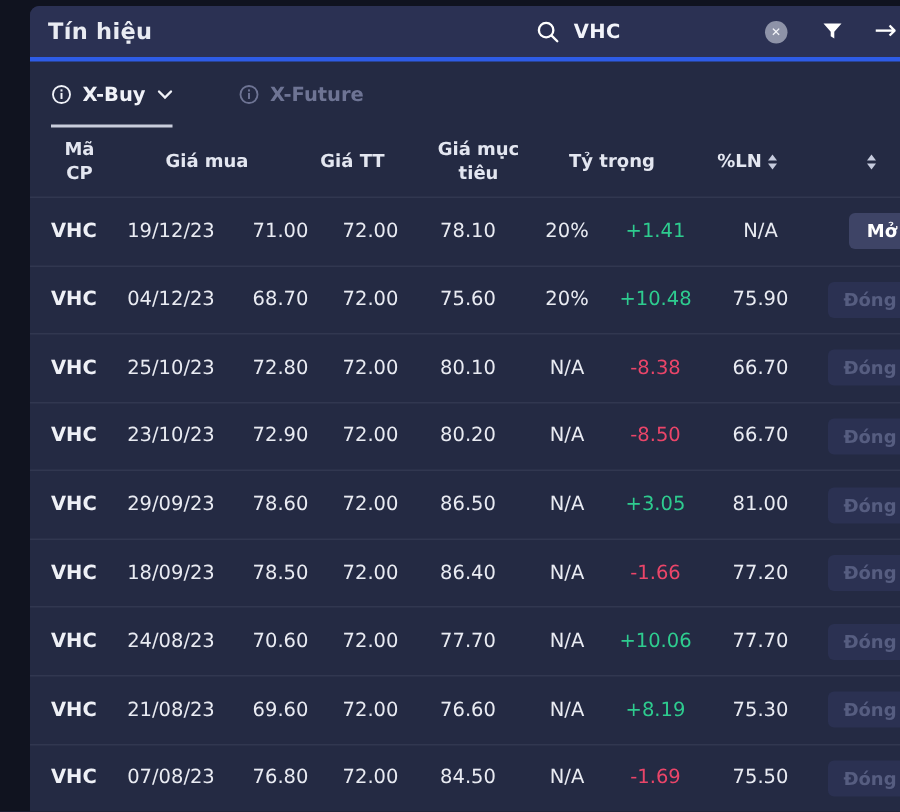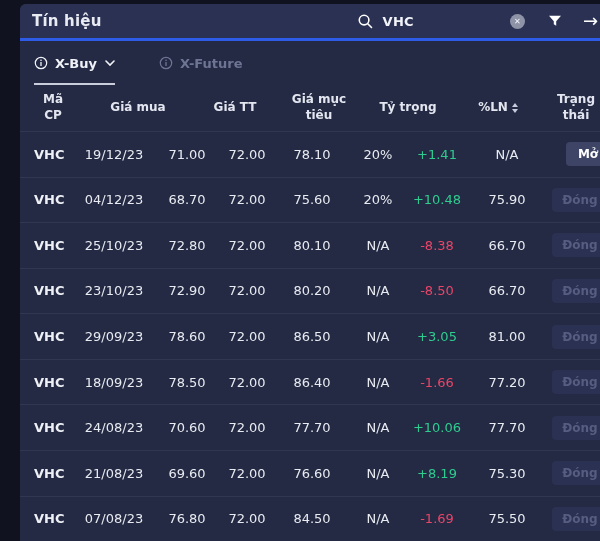--- a/index.html
+++ b/index.html
@@ -155,21 +155,20 @@
         <span>Tỷ trọng</span>
       </div>
       <div class="th">
         <span>%LN</span>
         <span class="sort">
           <i class="tri up"></i>
           <i class="tri down"></i>
         </span>
       </div>
       <div class="th">
-        <span>Trạng thái</span>
         <span class="sort">
           <i class="tri up"></i>
           <i class="tri down"></i>
         </span>
       </div>
     </div>
   <div class="tbody">
       <div class="tr">
         <div class="td col-0">VHC</div>
         <div class="td col-1">19/12/23</div>

